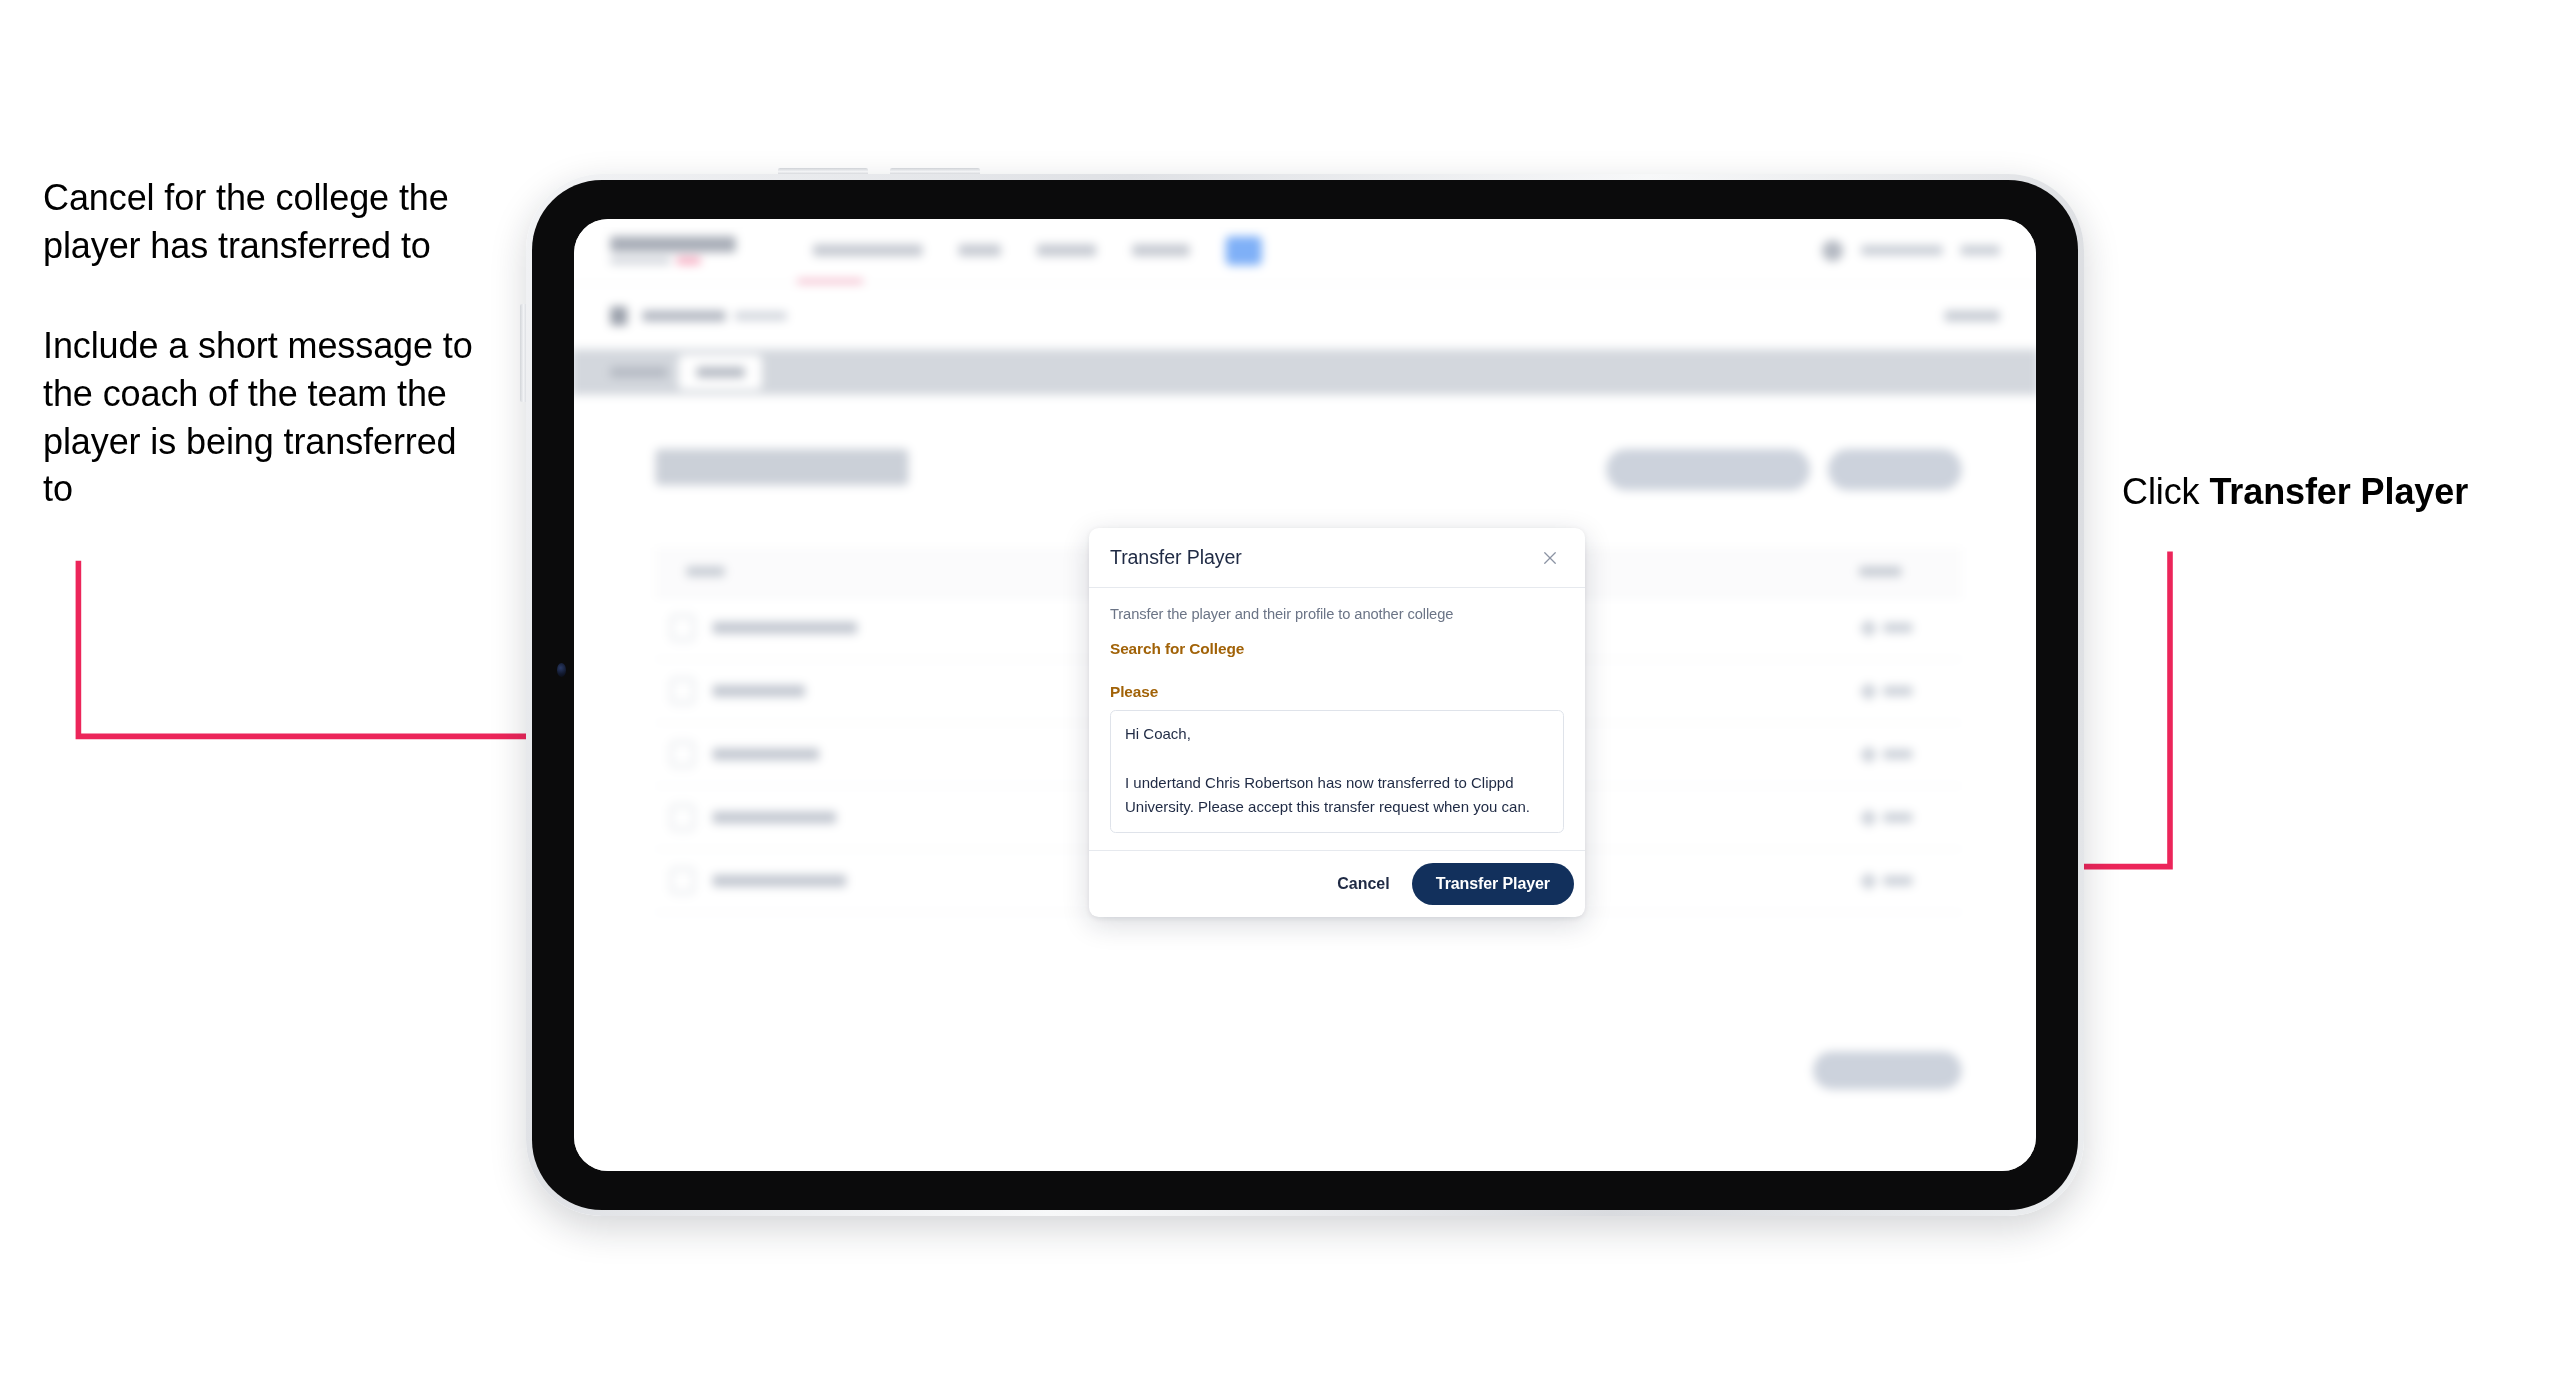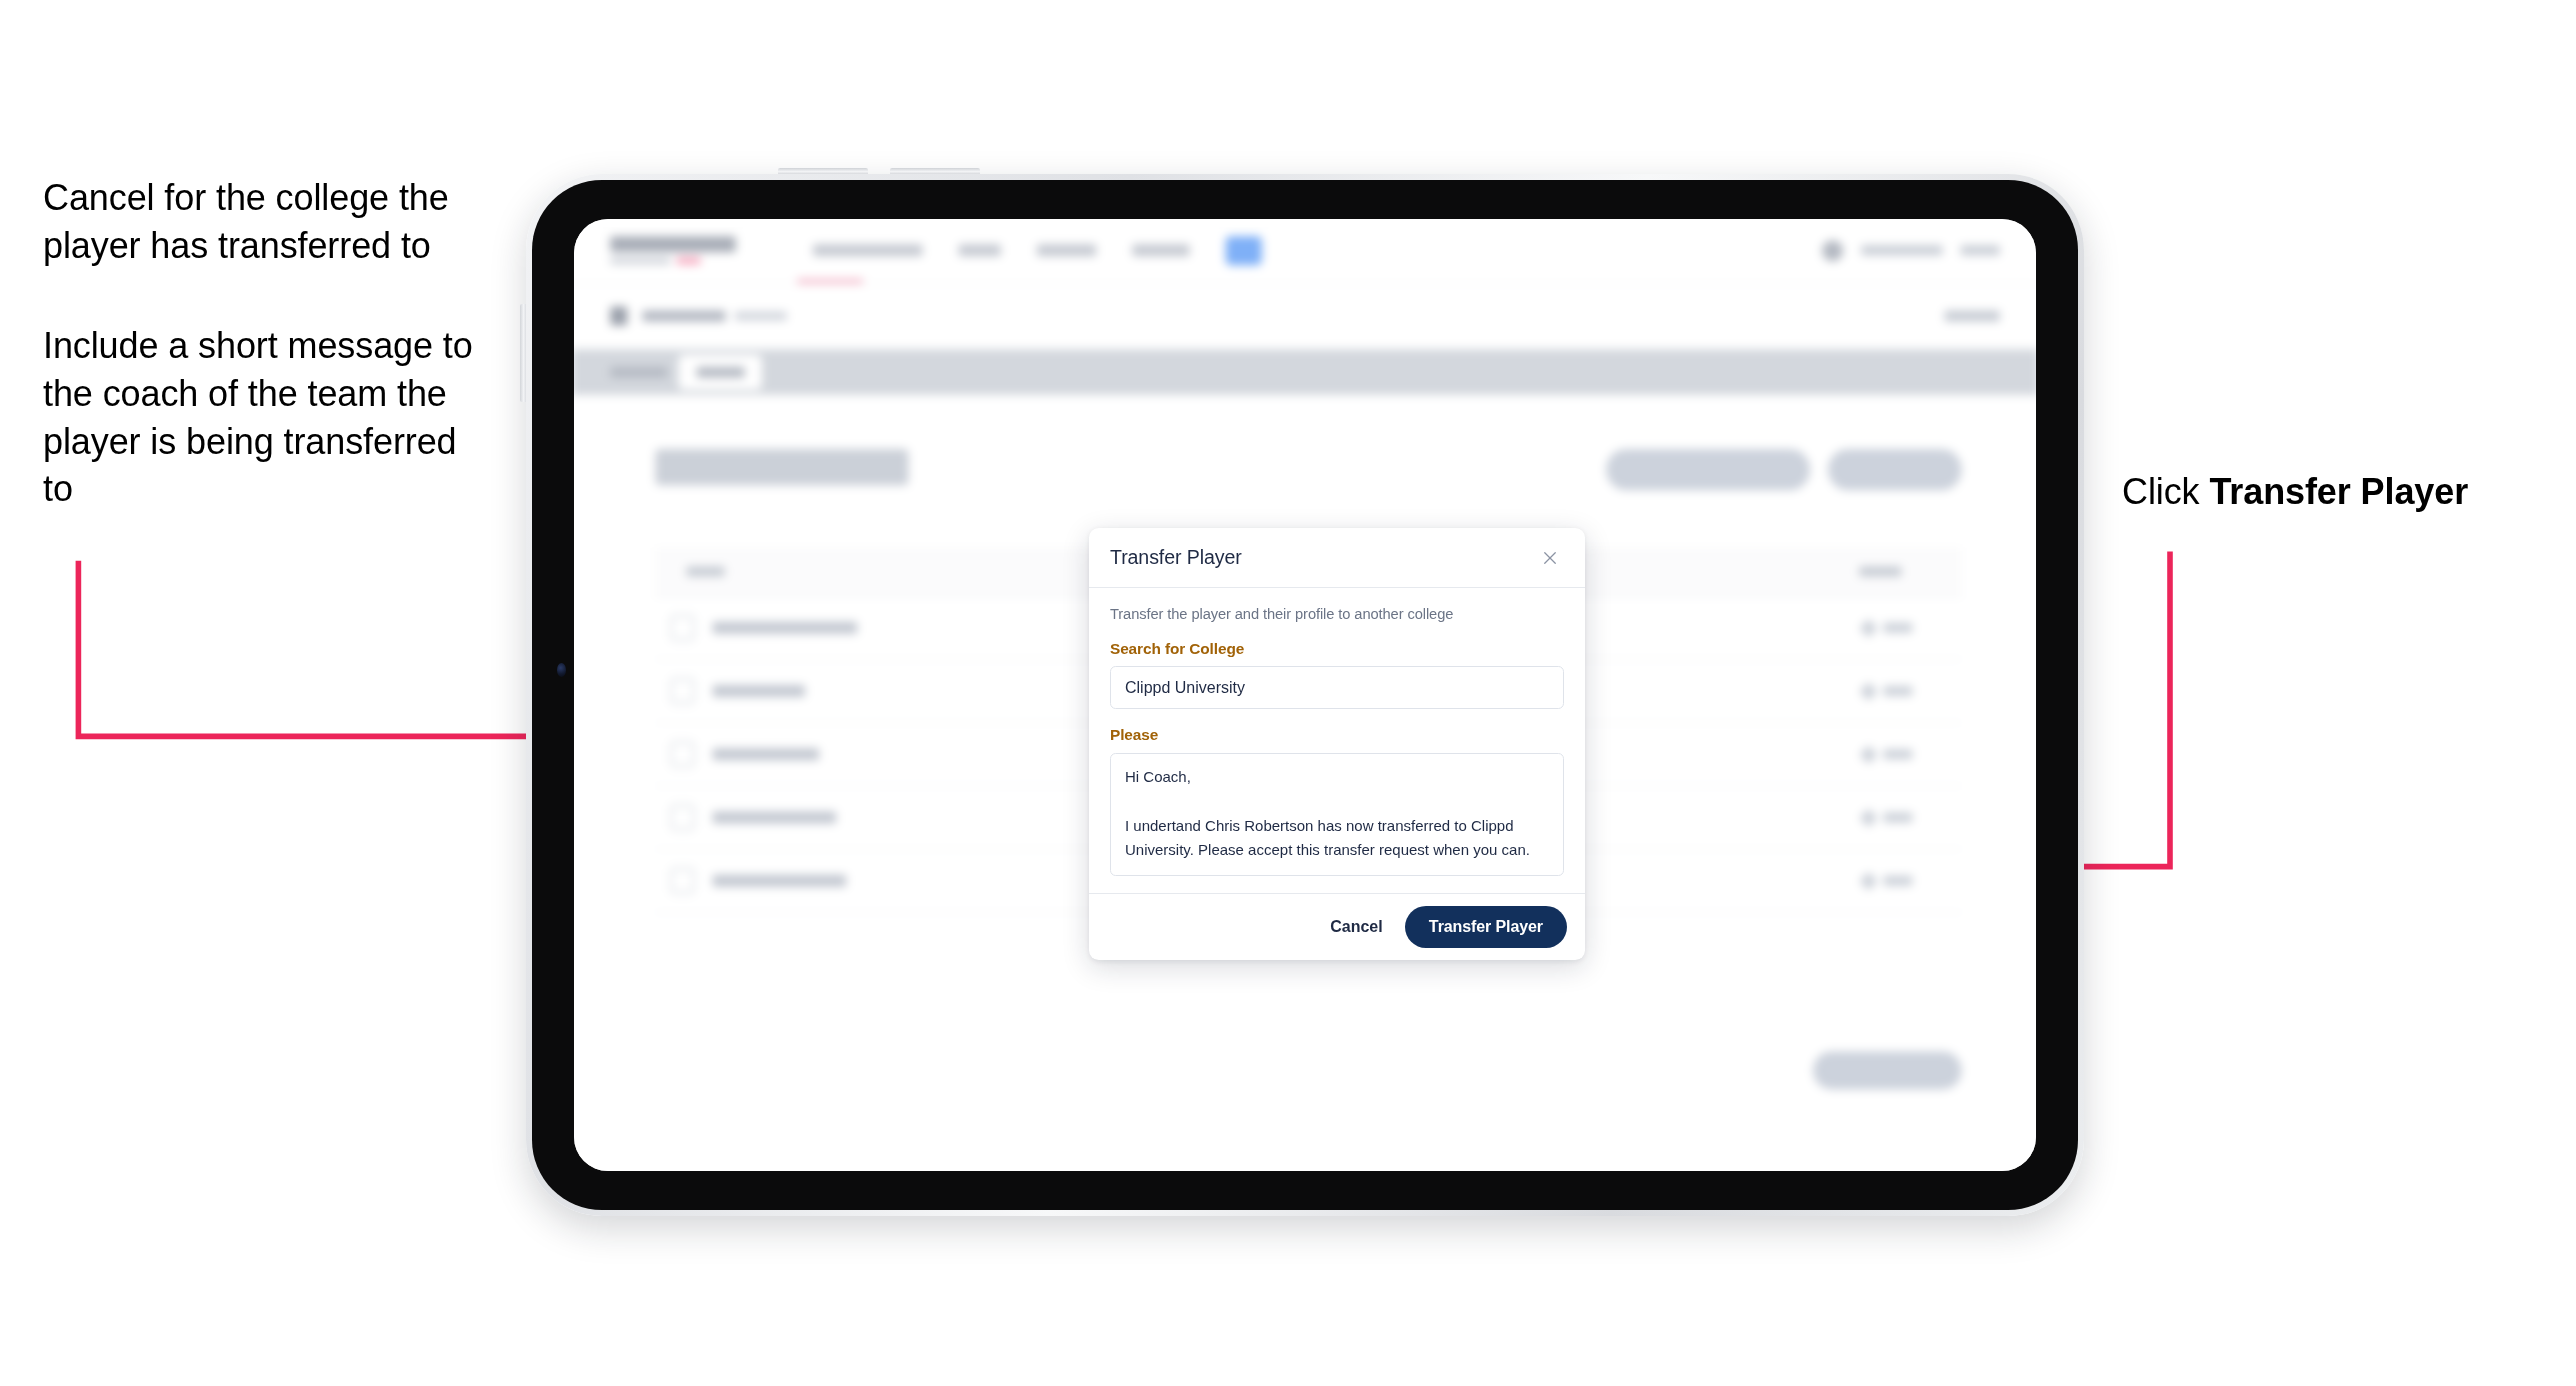--- a/index.html
+++ b/index.html
@@ -328,21 +328,21 @@
     outline: none;
     background: #fff;
   }
   .modal-footer {
     border-top: 0.7px solid #e6e9ee;
     height: 67px;
     display: flex;
     align-items: center;
     justify-content: flex-end;
     gap: 18px;
-    padding: 0 18px;
+    padding: 0 11px;
     box-sizing: border-box;
   }
   .btn-cancel {
     background: none;
     border: none;
     font-size: 16px;
     font-weight: bold;
     color: #1f2a44;
     cursor: pointer;
     font-family: "Liberation Sans", sans-serif;
@@ -498,21 +498,20 @@
             <line x1="5" y1="5" x2="19" y2="19"></line>
               <line x1="19" y1="5" x2="5" y2="19"></line>
           </svg>
         </div>
       </div>
 
       <div class="modal-body">
         <p class="modal-desc">Transfer the player and their profile to another college</p>
 
         <div class="field-label">Search for College</div>
-        <input class="field-input" type="text" value="Clippd University" style="">
 
         <div class="field-gap"></div>
 
         <div class="field-label">Please</div>
         <textarea class="field-textarea" style="">Hi Coach,
 
 I undertand Chris Robertson has now transferred to Clippd University. Please accept this transfer request when you can.</textarea>
       </div>
 
       <div class="modal-footer">

